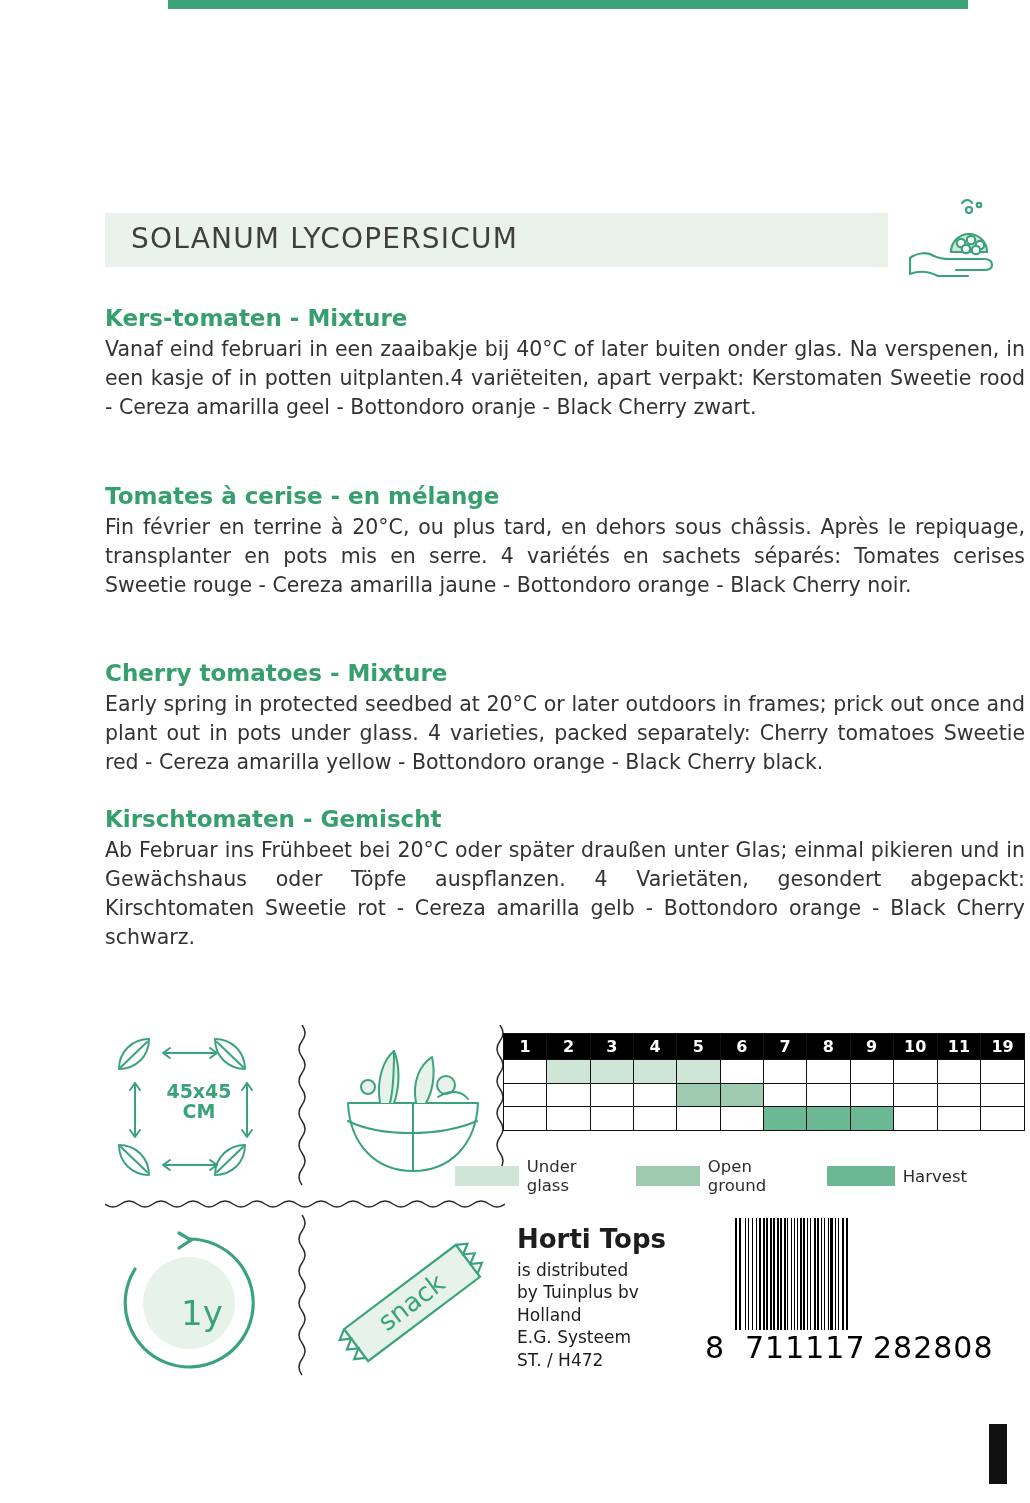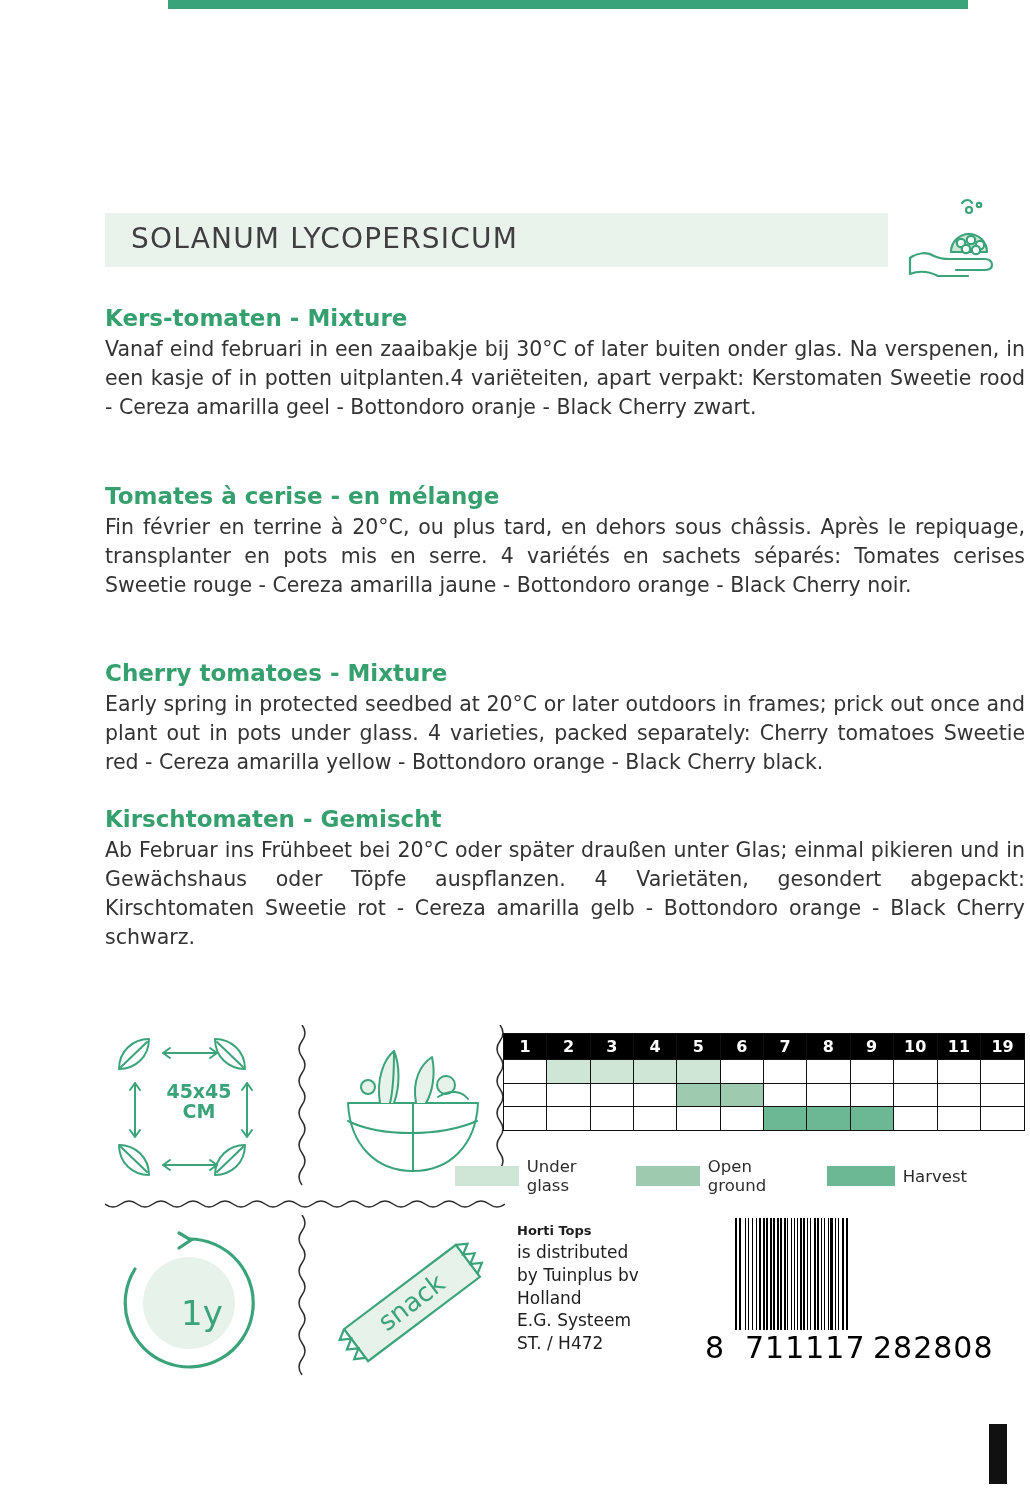--- a/index.html
+++ b/index.html
@@ -164,21 +164,21 @@
   .brand {
     position: absolute;
     left: 472px;
     top: 1222px;
     width: 190px;
     font-size: 17px;
     line-height: 1.33;
     color: #1d1d1d;
     font-family: "DejaVu Sans", sans-serif;
   }
-  .brand .name { font-weight: bold; font-size: 13px; margin-bottom: 2px; }
+  .brand .name { font-weight: bold; font-size: 26px; margin-bottom: 2px; }
 
   
   .barcode-wrap {
     position: absolute;
     left: 658px;
     top: 1218px;
     width: 310px;
     height: 150px;
   }
   .bars { position: absolute; left: 32px; top: 0; height: 112px; width: 265px; }
@@ -225,21 +225,21 @@
       <circle cx="73" cy="49" r="4.2" fill="#ffffff"></circle>
       <circle cx="59" cy="53" r="4.2" fill="#ffffff"></circle>
       <circle cx="69" cy="54" r="4.2" fill="#ffffff"></circle>
       <path d="M3,62 c8,-6 18,-6 24,-2 c4,2 10,3 16,3 l34,0 c6,0 8,3 8,6 c0,3 -3,5 -8,5 l-28,0"></path>
       <path d="M3,62 l0,16 c10,-4 20,-2 28,2 l30,0"></path>
     </g>
   </svg>
 
   <div class="lang-block" id="block-nl">
     <div class="lang-title">Kers-tomaten - Mixture</div>
-    <div class="lang-body">Vanaf eind februari in een zaaibakje bij 30°C of later buiten onder glas. Na verspenen, in een kasje of in potten uitplanten.4 variëteiten, apart verpakt: Kerstomaten Sweetie rood - Cereza amarilla geel - Bottondoro oranje - Black Cherry zwart.</div>
+    <div class="lang-body">Vanaf eind februari in een zaaibakje bij 40°C of later buiten onder glas. Na verspenen, in een kasje of in potten uitplanten.4 variëteiten, apart verpakt: Kerstomaten Sweetie rood - Cereza amarilla geel - Bottondoro oranje - Black Cherry zwart.</div>
   </div>
 
   <div class="lang-block" id="block-fr">
     <div class="lang-title">Tomates à cerise - en mélange</div>
     <div class="lang-body">Fin février en terrine à 20°C, ou plus tard, en dehors sous châssis. Après le repiquage, transplanter en pots mis en serre. 4 variétés en sachets séparés: Tomates cerises Sweetie rouge - Cereza amarilla jaune - Bottondoro orange - Black Cherry noir.</div>
   </div>
 
   <div class="lang-block" id="block-en">
     <div class="lang-title">Cherry tomatoes - Mixture</div>
     <div class="lang-body">Early spring in protected seedbed at 20°C or later outdoors in frames; prick out once and plant out in pots under glass. 4 varieties, packed separately: Cherry tomatoes  Sweetie red - Cereza amarilla yellow - Bottondoro orange - Black Cherry black.</div>

